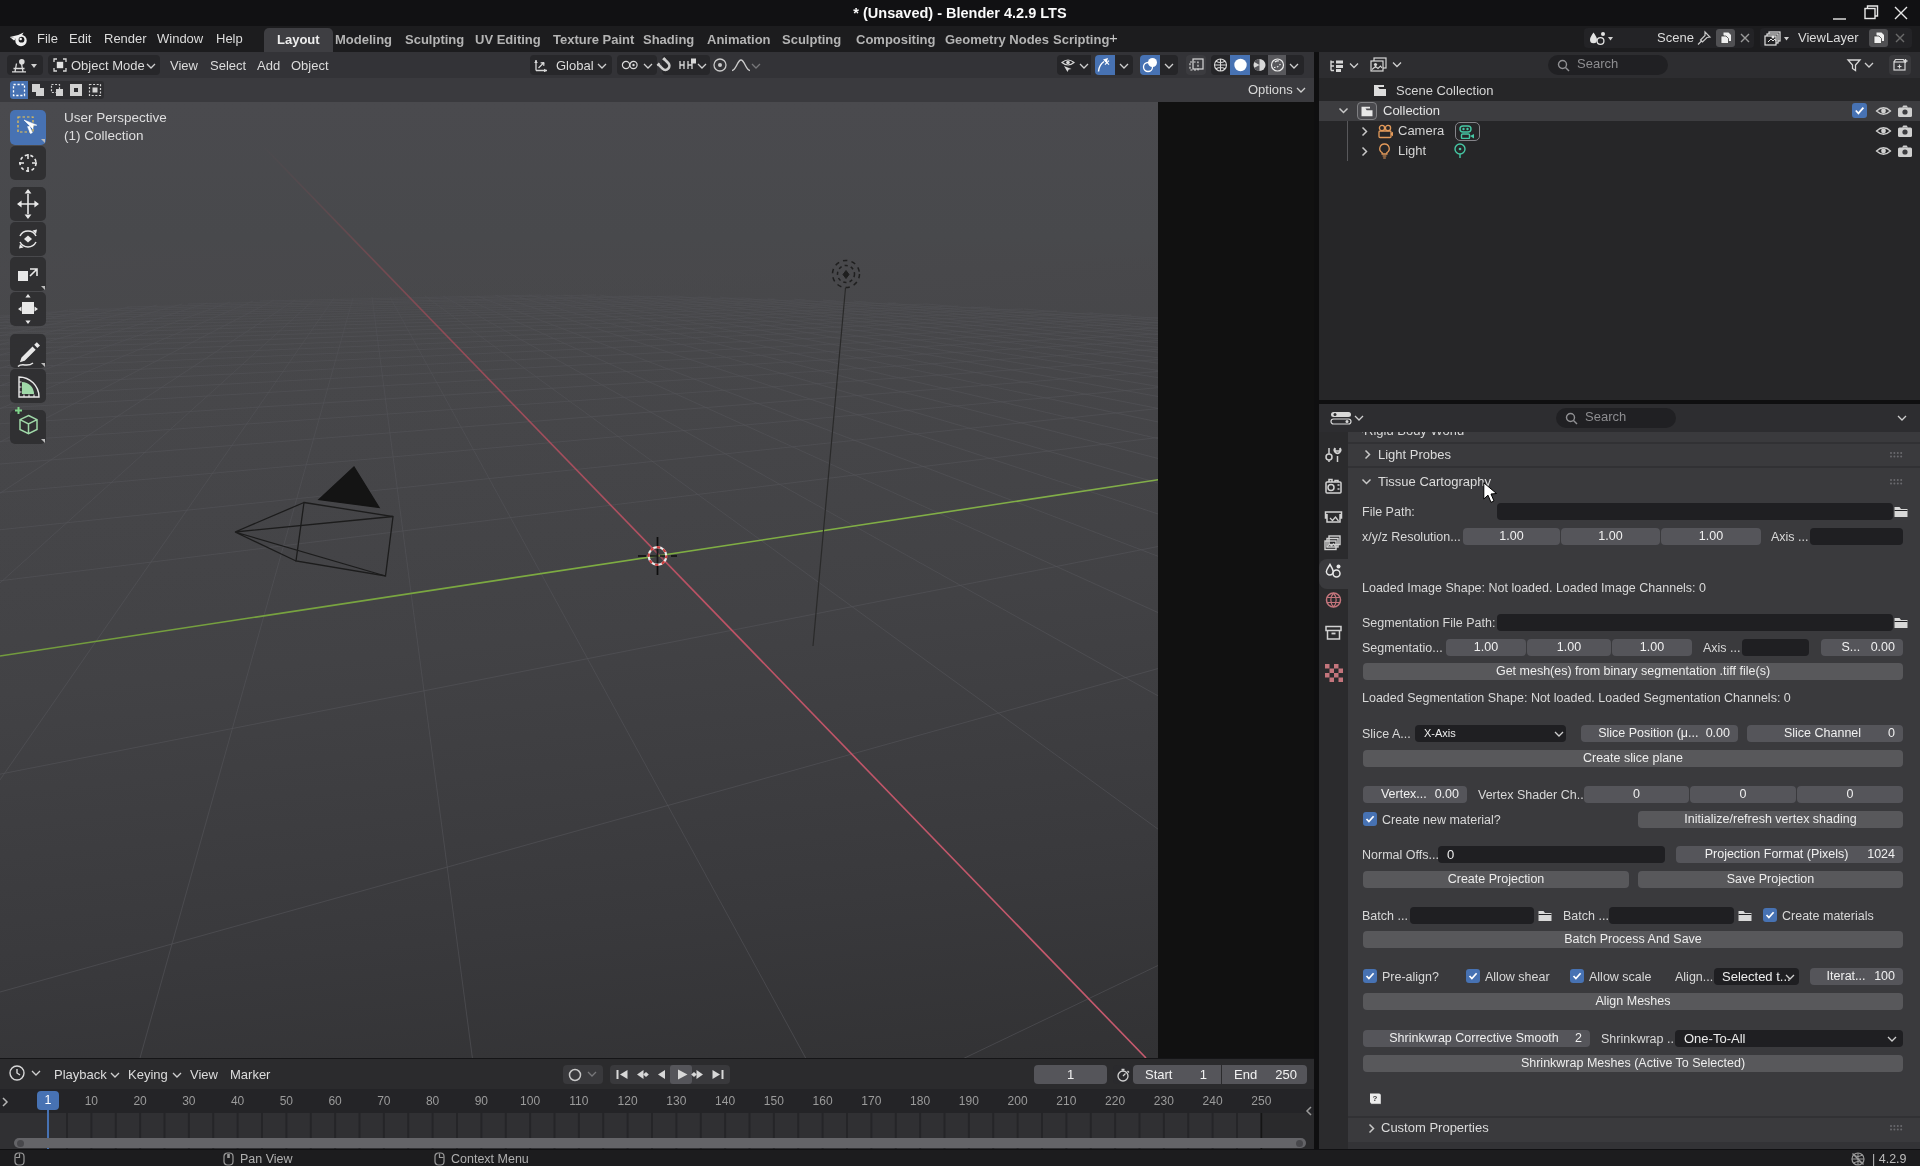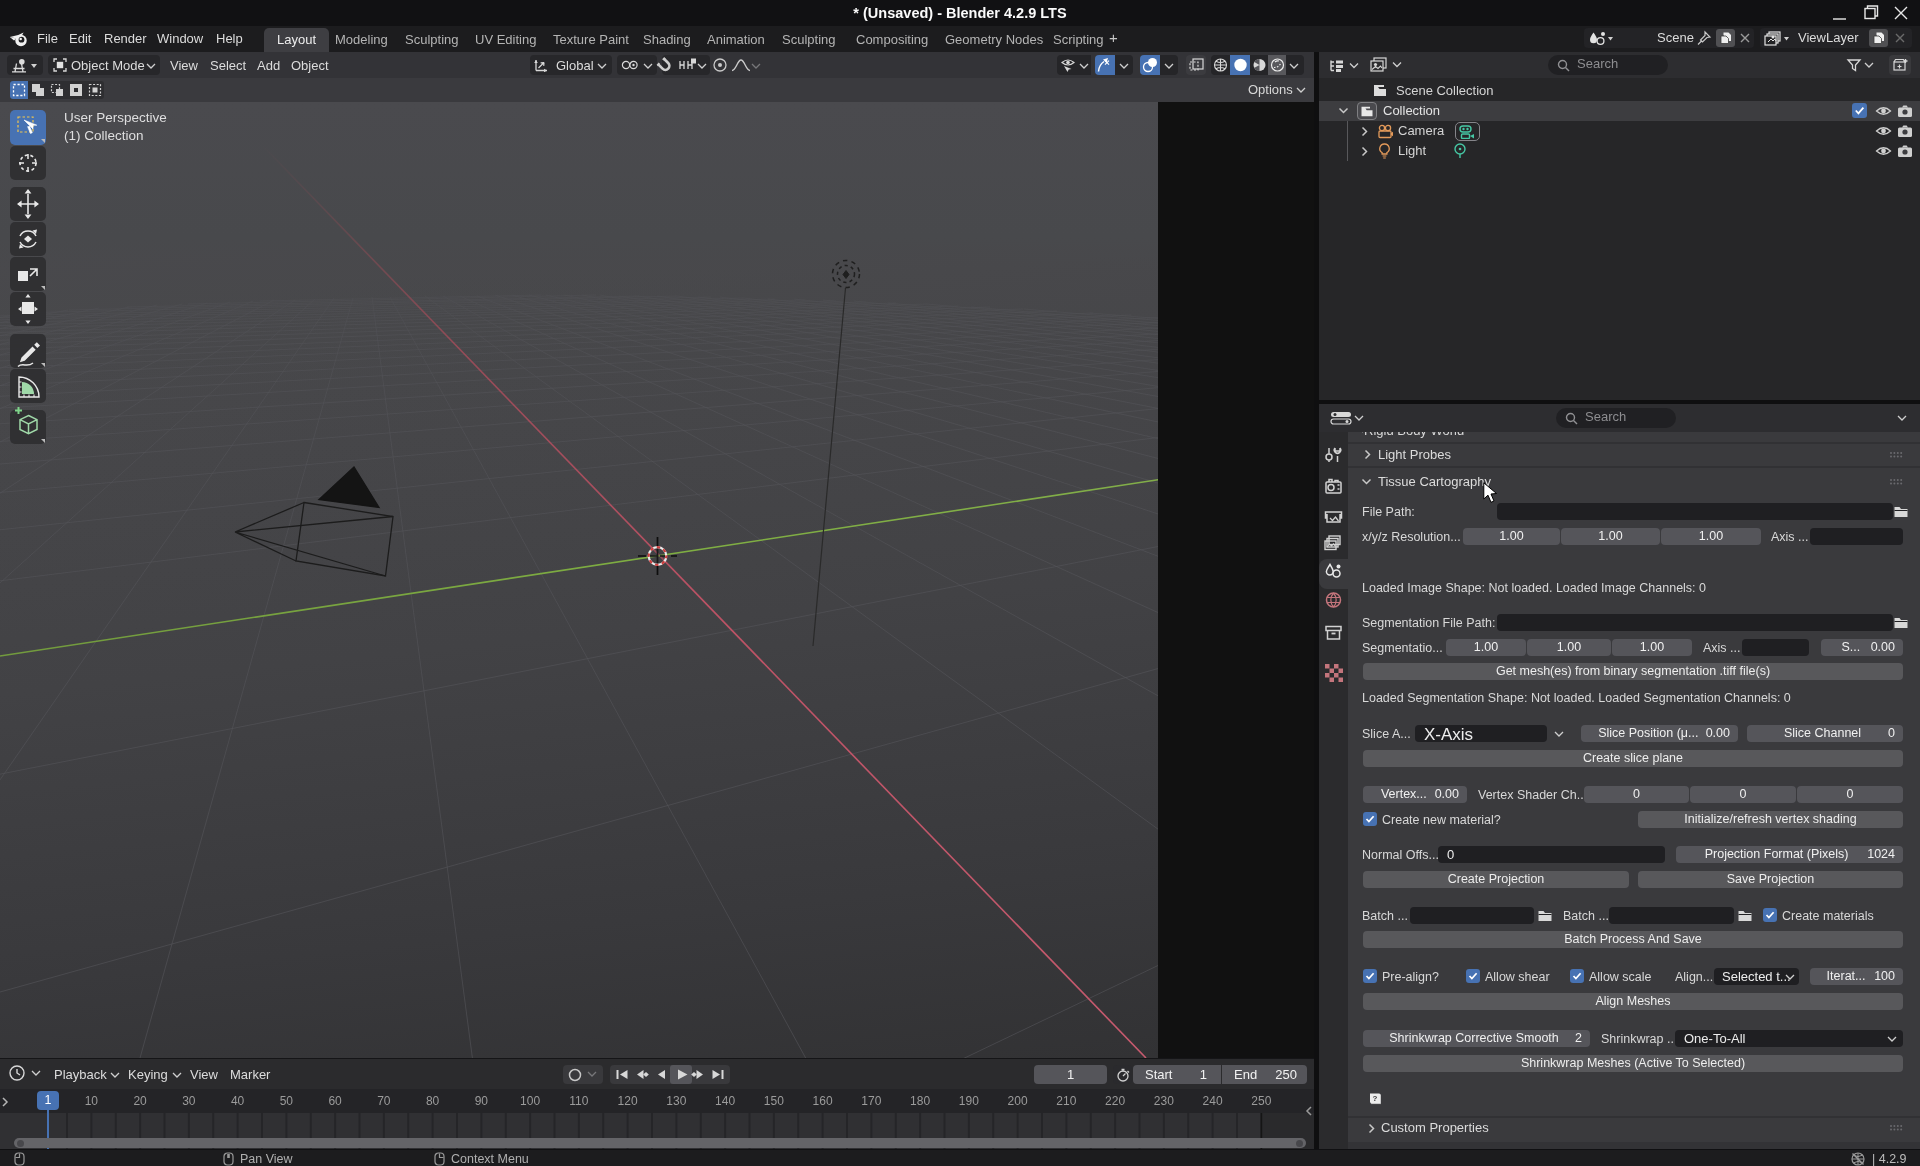--- a/index.html
+++ b/index.html
@@ -3,21 +3,21 @@
 <meta charset="utf-8">
 <style>
   * { margin:0; padding:0; box-sizing:border-box; }
   html,body { width:1920px; height:1166px; overflow:hidden; background:#111; }
   body { font-family:"Liberation Sans", sans-serif; font-size:13px; color:#d5d5d5; }
   .abs { position:absolute; }
   #titlebar { position:absolute; left:0; top:0; width:1920px; height:26px; background:#111113; }
   #title { position:absolute; left:0; top:5px; width:1920px; text-align:center; color:#fbfbfb; font-size:14.5px; font-weight:bold; }
   #menubar { position:absolute; left:0; top:26px; width:1920px; height:26px; background:#1c1c1e; }
   .menu { position:absolute; top:5px; color:#dcdcdc; font-size:13px; }
-  .tab { position:absolute; top:2px; height:24px; line-height:24px; padding:0 13px; color:#b4b4b4; font-size:13px; border-radius:5px 5px 0 0; }
+  .tab { position:absolute; top:2px; height:24px; line-height:24px; padding:0 13px; color:#b4b4b4; font-size:13px; border-radius:5px 5px 0 0;font-weight:bold; }
   .tab.on { background:#3e3e42; color:#ededed; }
   #vheader { position:absolute; left:0; top:52px; width:1314px; height:26px; background:#333337; }
   #toolrow { position:absolute; left:0; top:78px; width:1314px; height:24px; background:#3a3a3e; }
   #viewport { position:absolute; left:0; top:102px; width:1158px; height:956px;
       background:linear-gradient(174deg,#4d4d51 0%,#48484b 25%,#424245 55%,#39393c 82%,#323234 100%); overflow:hidden; }
   #timeline { position:absolute; left:0; top:1058px; width:1314px; height:91px; background:#2b2b2d; border-top:1px solid #151517; }
   #outliner { position:absolute; left:1319px; top:52px; width:601px; height:350px; background:#262628; }
   #properties { position:absolute; left:1319px; top:404px; width:601px; height:745px; background:#3a3a3d; }
   #statusbar { position:absolute; left:0; top:1149px; width:1920px; height:34px; background:#1c1c1e; border-top:1px solid #101012; color:#b0b0b0;padding-left:16px; }
   .gapv { position:absolute; background:#0f0f10; }
@@ -866,21 +866,21 @@
 <div class="plabel" style="left:43px;top:237px;">Segmentatio...</div>
 <div class="pslider" style="left:127px;top:235px;width:80px;">1.00</div>
 <div class="pslider" style="left:208px;top:235px;width:84px;">1.00</div>
 <div class="pslider" style="left:293px;top:235px;width:80px;">1.00</div>
 <div class="plabel" style="left:384px;top:237px;">Axis ...</div>
 <div class="pinput" style="left:423px;top:235px;width:67px;height:17px;"></div>
 <div class="pslider" style="left:502px;top:235px;width:82px;"><span style="margin-left:10px;">S...</span><span style="float:right;margin-right:8px;">0.00</span></div>
 <div class="pbtn" style="left:44px;top:259px;width:540px;">Get mesh(es) from binary segmentation .tiff file(s)</div>
 <div class="plabel" style="left:43px;top:287px;">Loaded Segmentation Shape: Not loaded. Loaded Segmentation Channels: 0</div>
 <div class="plabel" style="left:43px;top:323px;">Slice A...</div>
-<div class="pinput" style="left:96px;top:321px;width:132px;height:17px;color:#ededed;font-size:17px;"><span style="margin-left:9px;line-height:17px;">X-Axis</span></div>
+<div class="pinput" style="left:96px;top:321px;width:151px;height:17px;color:#ededed;font-size:11px;"><span style="margin-left:9px;line-height:17px;">X-Axis</span></div>
 <svg class="abs" style="left:235px;top:327px;" width="10" height="6" viewBox="0 0 10 6">
       <path d="M1 1 l4 4 4-4" stroke="#cfcfcf" stroke-width="1.3" fill="none"></path>
     </svg>
 <div class="pslider" style="left:262px;top:321px;width:157px;"><span style="margin-left:10px;">Slice Position (μ...</span><span style="float:right;margin-right:8px;">0.00</span></div>
 <div class="pslider" style="left:428px;top:321px;width:156px;"><span style="margin-left:10px;">Slice Channel</span><span style="float:right;margin-right:8px;">0</span></div>
 <div class="pbtn" style="left:44px;top:346px;width:540px;">Create slice plane</div>
 <div class="pslider" style="left:44px;top:382px;width:104px;"><span style="margin-left:10px;">Vertex...</span><span style="float:right;margin-right:8px;">0.00</span></div>
 <div class="plabel" style="left:159px;top:384px;">Vertex Shader Ch...</div>
 <div class="pslider" style="left:265px;top:382px;width:105px;">0</div>
 <div class="pslider" style="left:371px;top:382px;width:106px;">0</div>

